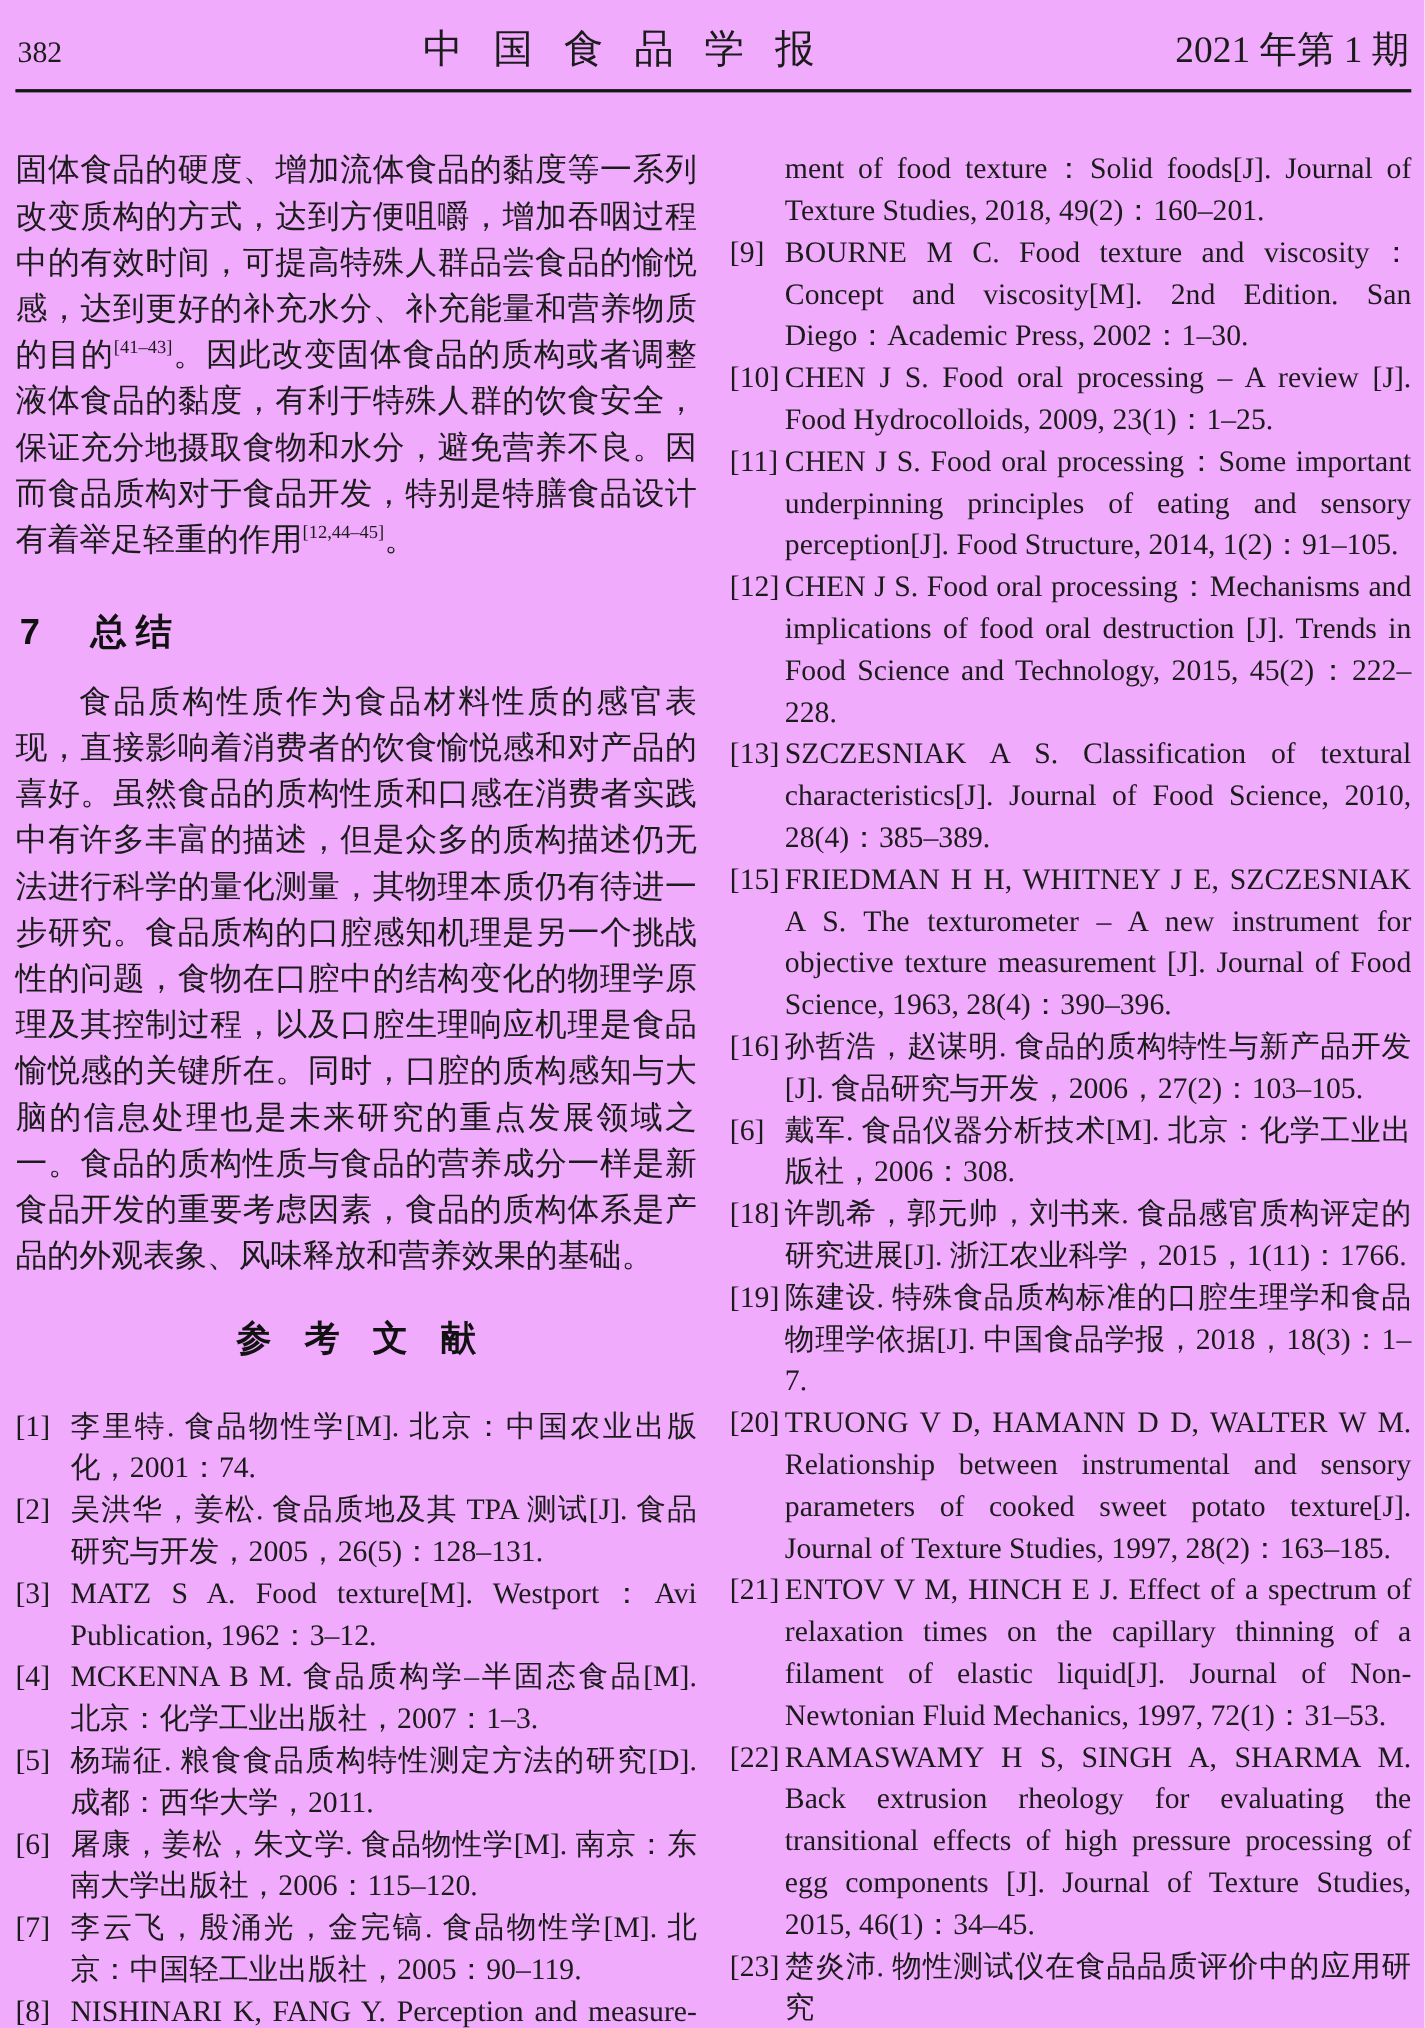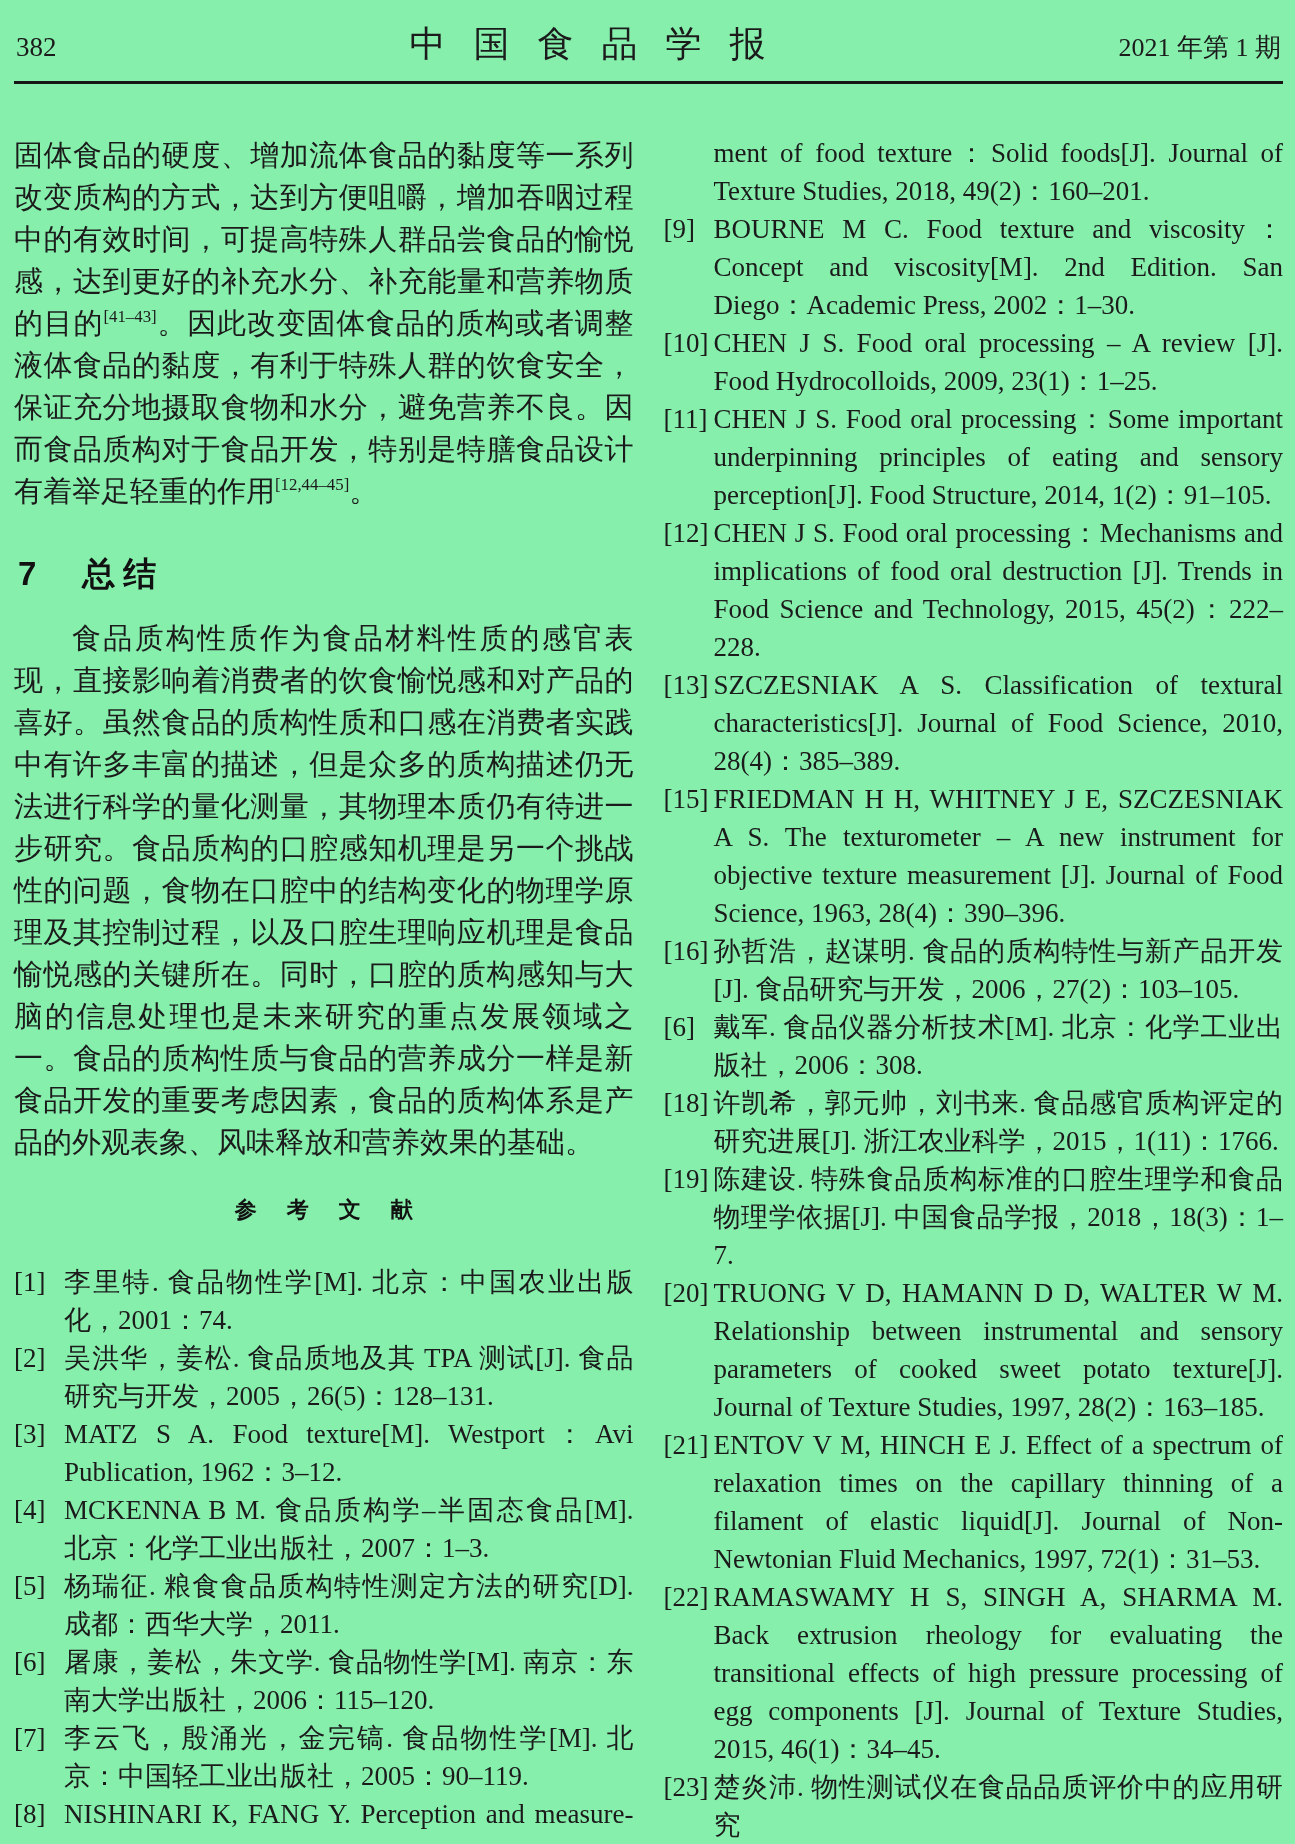--- a/index.html
+++ b/index.html
@@ -1,42 +1,42 @@
 <!DOCTYPE html>
 <html><head>
 <meta charset="utf-8">
 <style>
   html, body { margin: 0; padding: 0; background: #ffffff; }
   .page {
     position: relative;
     width: 1295px;
     height: 1844px;
     box-sizing: border-box;
-    background: #86efac;
+    background: #f0abfc;
     color: #1b1b1b;
     font-family: "Liberation Serif", "DejaVu Serif", serif;
     padding: 14px 12px 0 14px;
     overflow: hidden;
   }
   
   .page-header {
     display: flex;
     justify-content: space-between;
     align-items: baseline;
     border-bottom: 3px solid #161616;
     padding: 6px 2px 12px 2px;
   }
   .page-num   { font-size: 27px; }
   .journal-title {
     font-size: 36px;
     letter-spacing: 28px;
     margin-right: -28px;
     white-space: nowrap;
   }
-  .issue-info { font-size: 26px; white-space: nowrap; }
+  .issue-info { font-size: 34px; white-space: nowrap; }
 
   
   .columns {
     display: flex;
     gap: 30px;
     margin-top: 50px;
   }
   .col { flex: 1; min-width: 0; }
 
   .body-par {
@@ -64,21 +64,21 @@
     font-weight: bold;
     font-size: 33px;
     color: #111;
   }
   .sec-heading .sec-title { letter-spacing: 8px; text-align: right; }
 
   .refs-heading {
     margin: 32px 0 38px 0;
     font-family: "Liberation Sans", "DejaVu Sans", sans-serif;
     font-weight: bold;
-    font-size: 22px;
+    font-size: 32px;
     text-align: center;
     letter-spacing: 30px;
     text-indent: 30px;
     color: #111;
   }
 
   
   .ref-list { font-size: 27px; line-height: 38px; }
   .ref-item { display: flex; align-items: flex-start; }
   .ref-id   { flex: 0 0 50px; }

